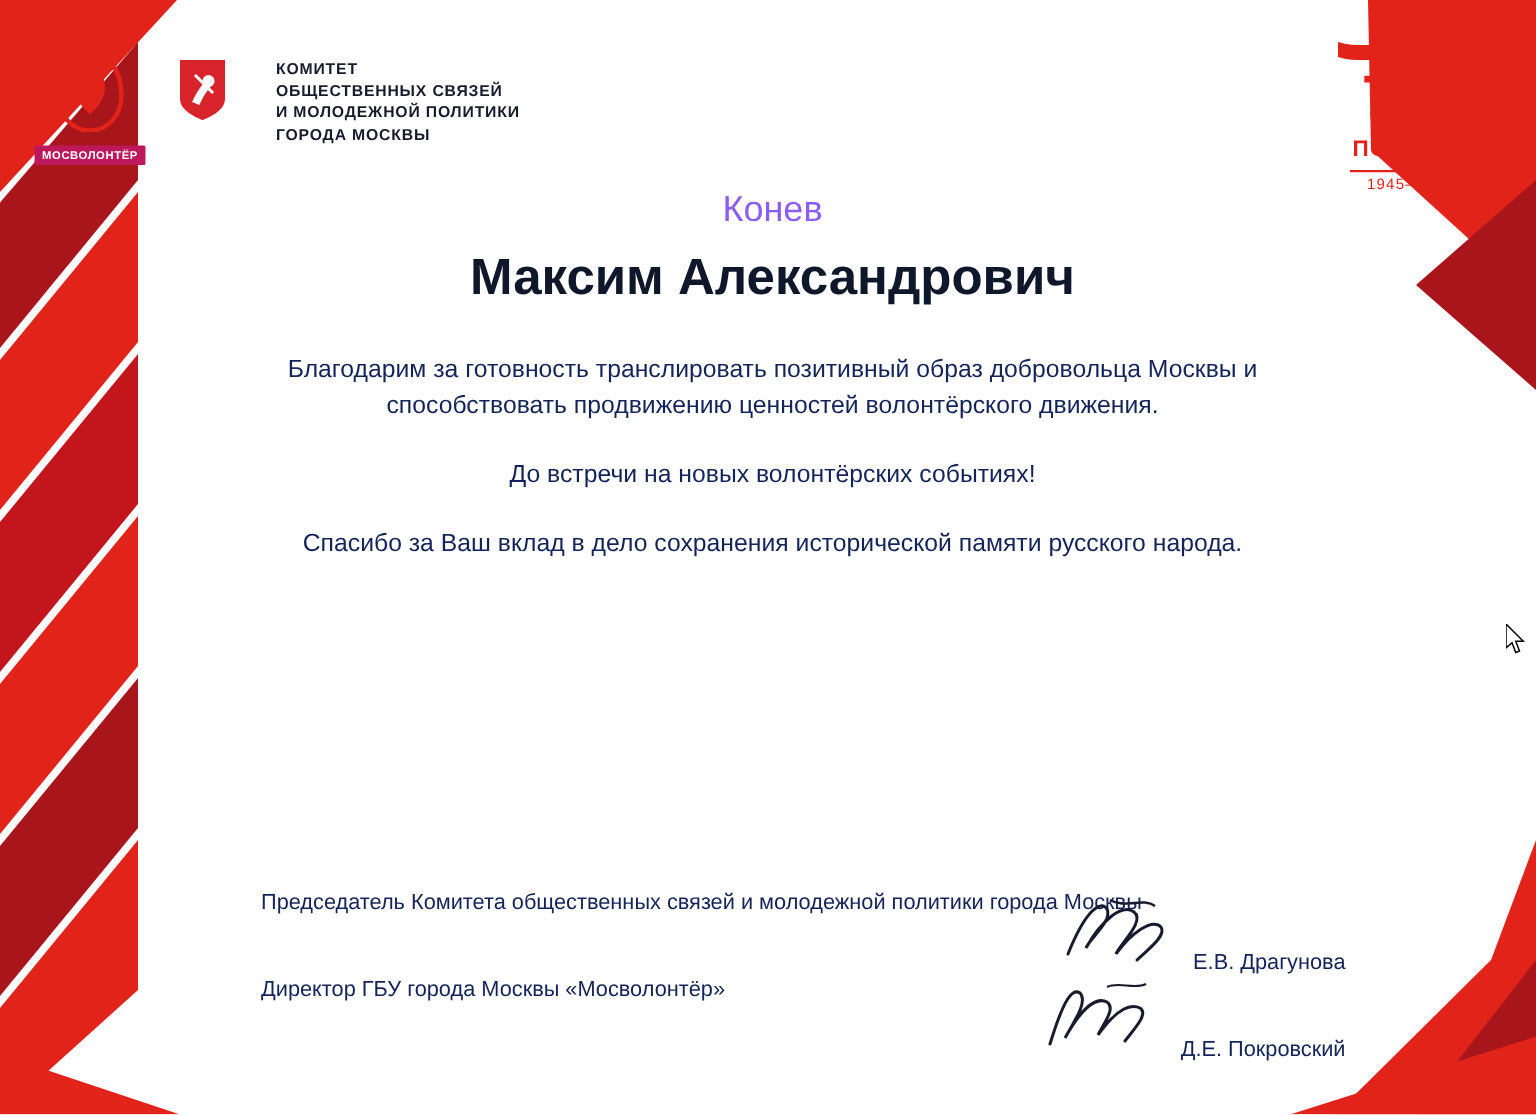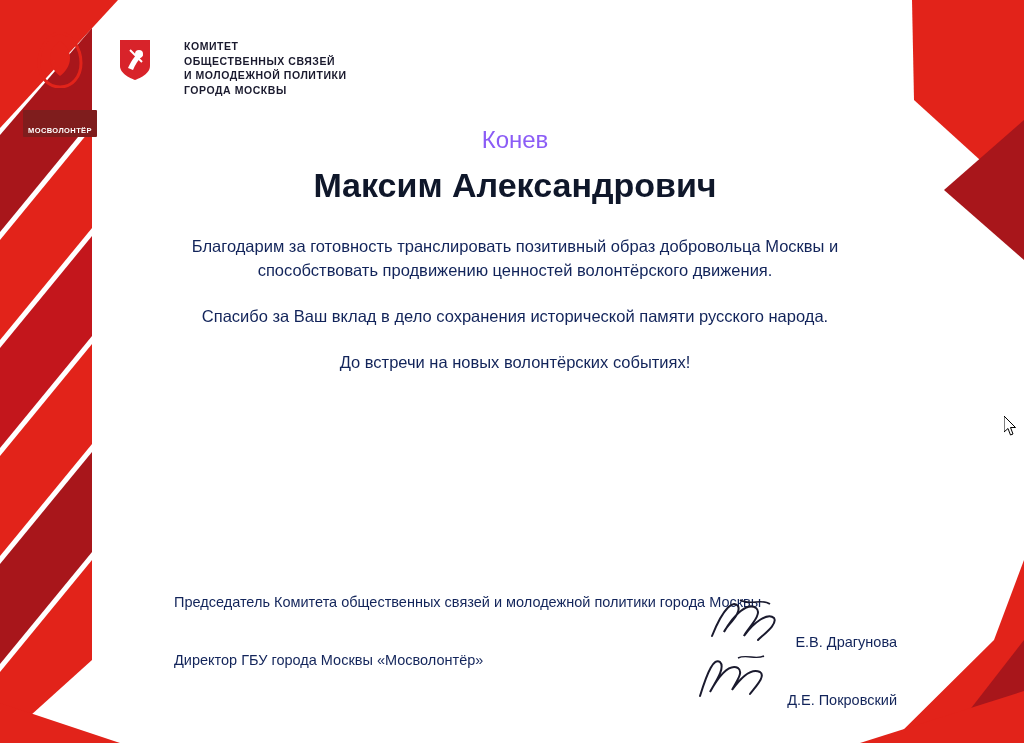--- a/index.html
+++ b/index.html
@@ -63,28 +63,28 @@
     width: 96px;
     height: 84px;
     text-align: center;
   }
   .mosvolonter-logo .egg {
     width: 46px;
     height: 56px;
     margin: 0 auto;
   }
   .mosvolonter-logo .caption {
-    margin-top: 18px;
+    margin-top: 3px;
     font-size: 7.5px;
     font-weight: bold;
     letter-spacing: 0.4px;
     color: #ffffff;
-    background: #7f1d1d;
+    background: #be185d;
     display: inline-block;
-    padding: 16px 5px 2px 5px;
+    padding: 2px 5px 2px 5px;
     border-radius: 1px;
   }
 
   .committee {
     position: absolute;
     left: 118px;
     top: 20px;
     display: flex;
     align-items: flex-start;
     gap: 10px;
@@ -259,29 +259,39 @@
         <path d="M12 12 L24 24" stroke="#ffffff" stroke-width="2"></path>
       </svg>
       <div class="lines">
         <div>КОМИТЕТ</div>
         <div>ОБЩЕСТВЕННЫХ СВЯЗЕЙ</div>
         <div>И МОЛОДЕЖНОЙ ПОЛИТИКИ</div>
         <div>ГОРОДА МОСКВЫ</div>
       </div>
     </div>
 
+    <div class="pobeda-logo">
+      <svg viewBox="0 0 120 106" width="120" height="106">
+        <path d="M10 2 C22 6 34 2 46 6 C58 10 70 4 84 8 L84 18 C70 14 58 20 46 16 C34 12 22 16 10 12 Z" fill="#e2231a"></path>
+        <path d="M88 4 L104 2 L98 20 L86 18 Z" fill="#e2231a"></path>
+        <text x="48" y="52" font-family="Liberation Sans, sans-serif" font-size="40" font-weight="bold" fill="#e2231a" text-anchor="middle">75</text>
+        <text x="58" y="78" font-family="Liberation Sans, sans-serif" font-size="15" font-weight="bold" fill="#e2231a" text-anchor="middle" letter-spacing="1">ПОБЕДА!</text>
+        <line x1="18" y1="88" x2="100" y2="88" stroke="#e2231a" stroke-width="1.5"></line>
+        <text x="58" y="100" font-family="Liberation Sans, sans-serif" font-size="10" fill="#e2231a" text-anchor="middle" letter-spacing="0.8">1945–2020</text>
+      </svg>
+    </div>
   </div>
 
   <div class="content">
     <div class="recipient-surname">Конев</div>
     <div class="recipient-name">Максим Александрович</div>
 
     <p class="para">Благодарим за готовность транслировать позитивный образ добровольца Москвы и способствовать продвижению ценностей волонтёрского движения.</p>
+    <p class="para">До встречи на новых волонтёрских событиях!</p>
     <p class="para">Спасибо за Ваш вклад в дело сохранения исторической памяти русского народа.</p>
-    <p class="para">До встречи на новых волонтёрских событиях!</p>
   </div>
 
   <div class="signatures">
 
     <div class="sig-row first">
       <div class="sig-role">Председатель Комитета общественных связей и молодежной политики города Москвы</div>
       <svg class="sig-mark" viewBox="0 0 90 52">
         <path d="M8 40 C20 10 30 4 34 10 C38 18 22 30 20 36 C30 18 44 6 52 12 C60 18 42 34 40 40
                  C50 26 64 16 70 22 C74 28 60 38 54 44" fill="none" stroke="#1a1a2e" stroke-width="2" stroke-linecap="round"></path>
         <path d="M36 4 C46 10 58 2 66 8" fill="none" stroke="#1a1a2e" stroke-width="1.6"></path>

